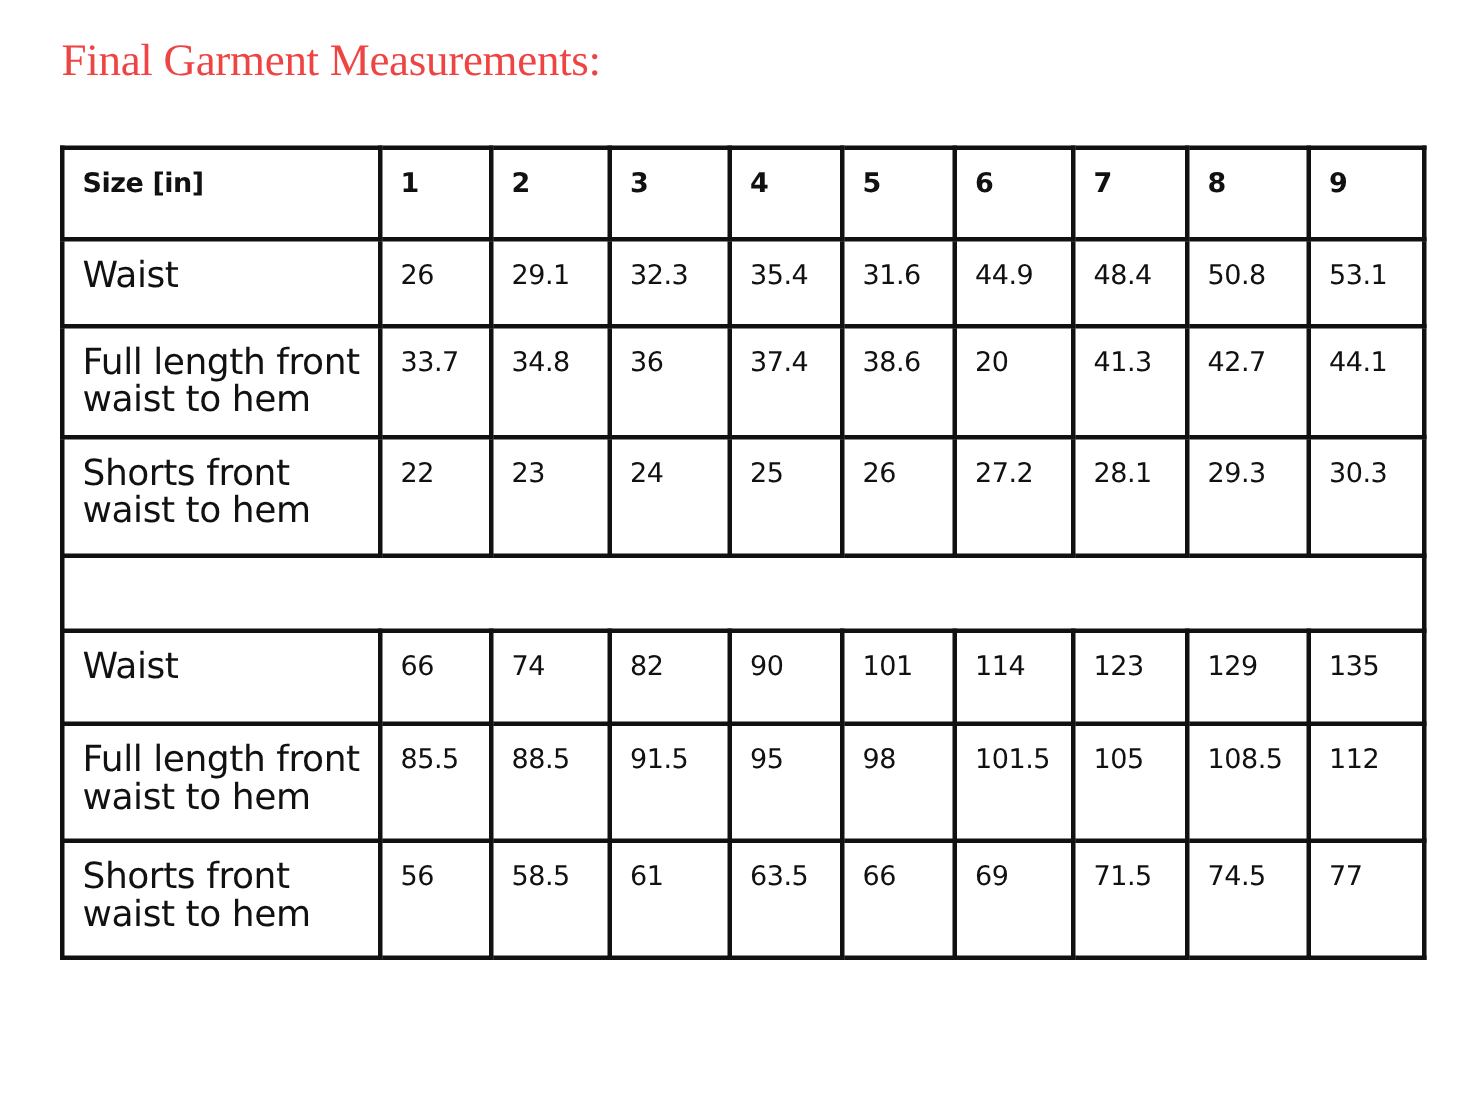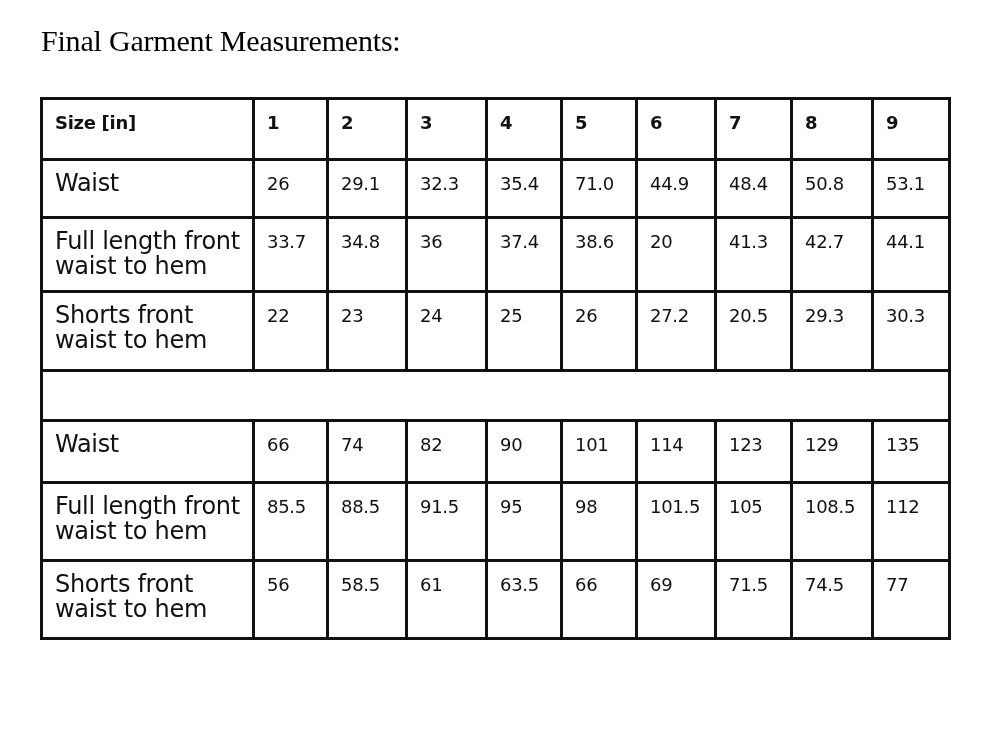--- a/index.html
+++ b/index.html
@@ -1,20 +1,20 @@
 <!DOCTYPE html>
 <html><head>
 <meta charset="utf-8">
 <style>
   html, body { margin: 0; padding: 0; background: #ffffff; }
   body { width: 986px; height: 742px; position: relative; overflow: hidden; }
   .title {
     position: absolute; left: 41px; top: 24px;
     font-family: "Liberation Serif", "DejaVu Serif", serif;
-    font-size: 30px; color: #000000; letter-spacing: -0.2px;
+    font-size: 30px; color: #ef4444; letter-spacing: -0.2px;
   }
   table.grid {
     position: absolute; left: 40px; top: 97px;
     border-collapse: collapse;
     font-family: "DejaVu Sans", "Liberation Sans", sans-serif;
     font-size: 18px; color: #111;
     table-layout: fixed;
   }
   table.grid td {
     border: 3px solid #111;
@@ -66,21 +66,21 @@
         <td class="hdr">7</td>
         <td class="hdr">8</td>
         <td class="hdr">9</td>
       </tr>
       <tr class="r-waist">
         <td class="label">Waist</td>
         <td>26</td>
         <td>29.1</td>
         <td>32.3</td>
         <td>35.4</td>
-        <td>71.0</td>
+        <td>31.6</td>
         <td>44.9</td>
         <td>48.4</td>
         <td>50.8</td>
         <td>53.1</td>
       </tr>
       <tr class="r-full">
         <td class="label">Full length front waist to hem</td>
         <td>33.7</td>
         <td>34.8</td>
         <td>36</td>
@@ -92,21 +92,21 @@
         <td>44.1</td>
       </tr>
       <tr class="r-shorts">
         <td class="label">Shorts front waist to hem</td>
         <td>22</td>
         <td>23</td>
         <td>24</td>
         <td>25</td>
         <td>26</td>
         <td>27.2</td>
-        <td>20.5</td>
+        <td>28.1</td>
         <td>29.3</td>
         <td>30.3</td>
       </tr>
       <tr class="r-spacer">
         <td colspan="10"></td>
       </tr>
       <tr class="r-waist2">
         <td class="label">Waist</td>
         <td>66</td>
         <td>74</td>

